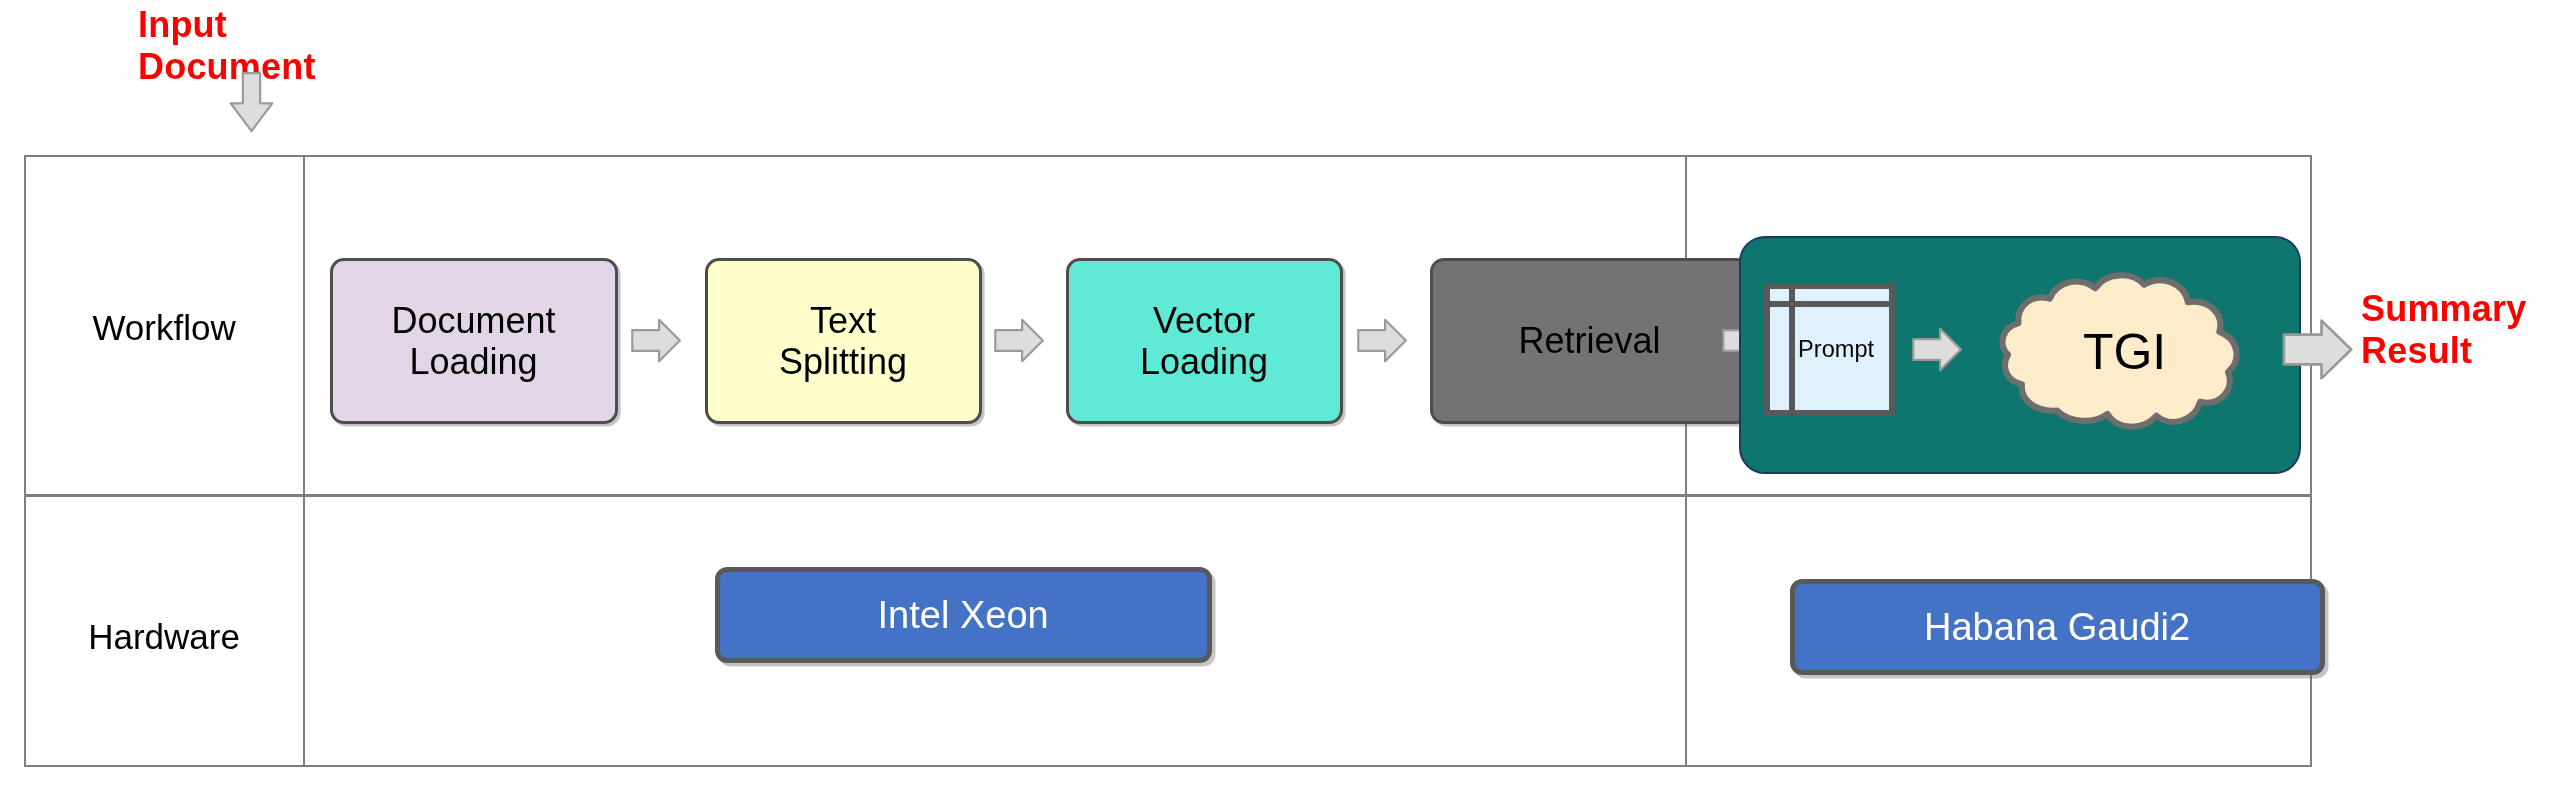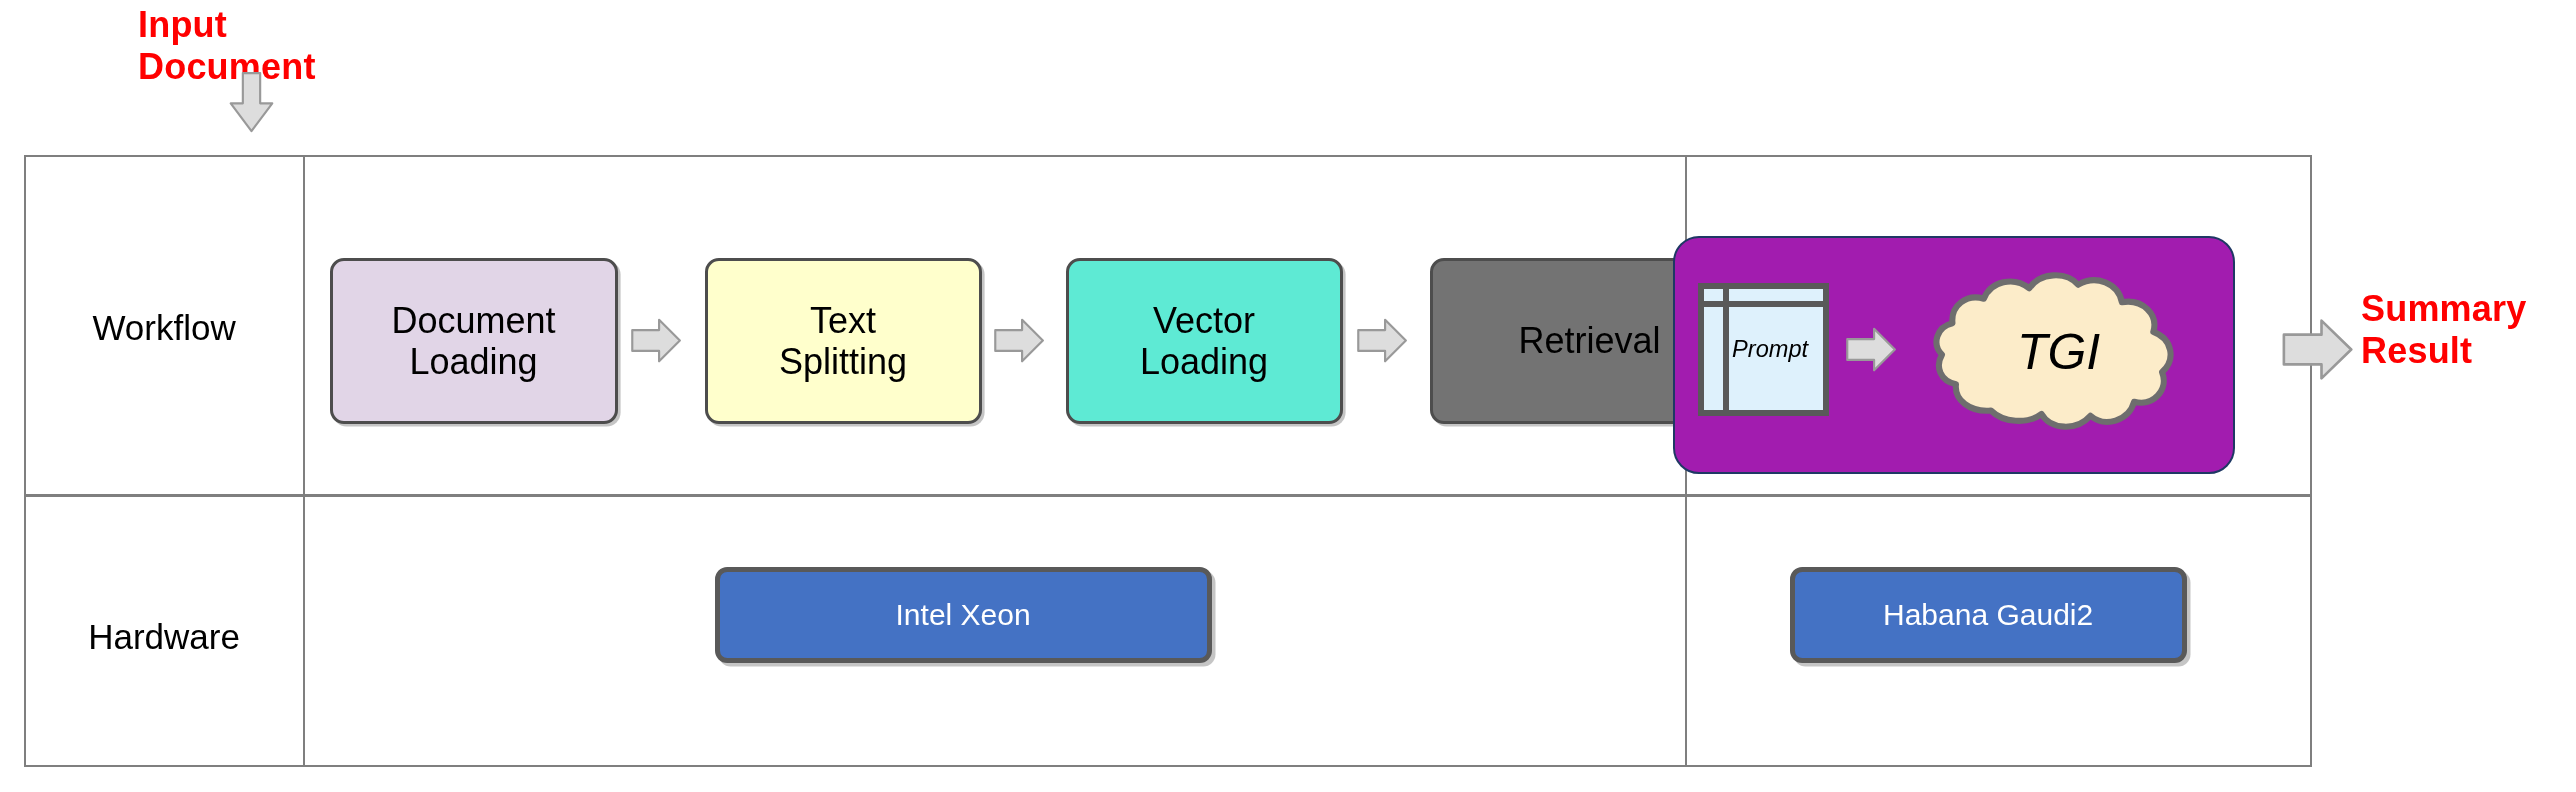--- a/index.html
+++ b/index.html
@@ -44,22 +44,22 @@
   #stage-text-splitting  {left:679px; top:101px; width:277px;height:166px;background:#FFFFCC;}
   #stage-vector-storage  {left:1040px;top:101px; width:277px;height:166px;background:#5eead4;}
   #stage-retrieval       {left:1404px;top:101px; width:320px;height:166px;background:#737373;}
 
   
   .arrow-right{position:absolute;width:51px;height:45px;}
   .arrow-down {position:absolute;width:45px;height:61px;}
 
   
   #llm-group{
-    position:absolute;left:1647px;top:-45px;width:558px;height:234px;
-    border:2.6px solid #1F3864;border-radius:26px;background:#a21caf;font-style:italic;
+    position:absolute;left:1713px;top:-45px;width:558px;height:234px;
+    border:2.6px solid #1F3864;border-radius:26px;background:#0f766e;
   }
 
   
   #prompt-icon{
     position:absolute;left:23px;top:45px;width:131px;height:133px;
     box-sizing:border-box;border:6.1px solid #595959;background:#DEF1FC;
   }
   #prompt-icon .hdr{position:absolute;left:0;right:0;top:12.2px;height:6.1px;background:#595959;}
   #prompt-icon .col{position:absolute;top:0;bottom:0;left:19px;width:6.1px;background:#595959;}
   #prompt-icon .lbl{
@@ -74,21 +74,21 @@
     position:absolute;left:0;right:0;top:0;bottom:0;
     display:flex;align-items:center;justify-content:center;
     font-size:50px;color:#000;
   }
 
   
   .hw{
     position:absolute;box-sizing:border-box;
     background:#4472C4;border:5.2px solid #595959;border-radius:12.2px;
     display:flex;align-items:center;justify-content:center;
-    color:#ffffff;font-size:30px;
+    color:#ffffff;font-size:38px;
     box-shadow:3.5px 3.5px 0 rgba(90,90,90,.35);
   }
   #hw-intel-xeon   {left:358px; top:459px;width:251px;height:85px;}
   #hw-habana-gaudi2{left:1787px;top:459px;width:251px;height:85px;}
 </style>
 </head>
 <body>
 
 <div class="abs red-label" id="input-document-label">
   <div>Input</div>
@@ -179,21 +179,21 @@
                  C114,178 86,176 72,162 Z" fill="#FCECC9" stroke="#6E6E6E" stroke-width="7" stroke-linejoin="round"></path>
       </svg>
       <div class="tgi-text">TGI</div>
     </div>
   </div>
 
   <div class="hw" id="hw-intel-xeon" style="left:689px;top:410px;width:497px;height:96px;">
     <span>Intel Xeon</span>
   </div>
 
-  <div class="hw" id="hw-habana-gaudi2" style="left:1764px;top:410px;width:397px;height:96px;">
+  <div class="hw" id="hw-habana-gaudi2" style="left:1764px;top:422px;width:535px;height:96px;">
     <span>Habana Gaudi2</span>
   </div>
 
 </div>
 
 <svg class="abs arrow-right" style="left:2282px;top:318px;width:72px;height:63px;" viewBox="0 0 82 72">
   <polygon points="2,19 45,19 45,3 79,36 45,69 45,53 2,53" fill="#DDDDDD" stroke="#999999" stroke-width="3" stroke-linejoin="round"></polygon>
 </svg>
 
 <div class="abs red-label" id="summary-result-label">

